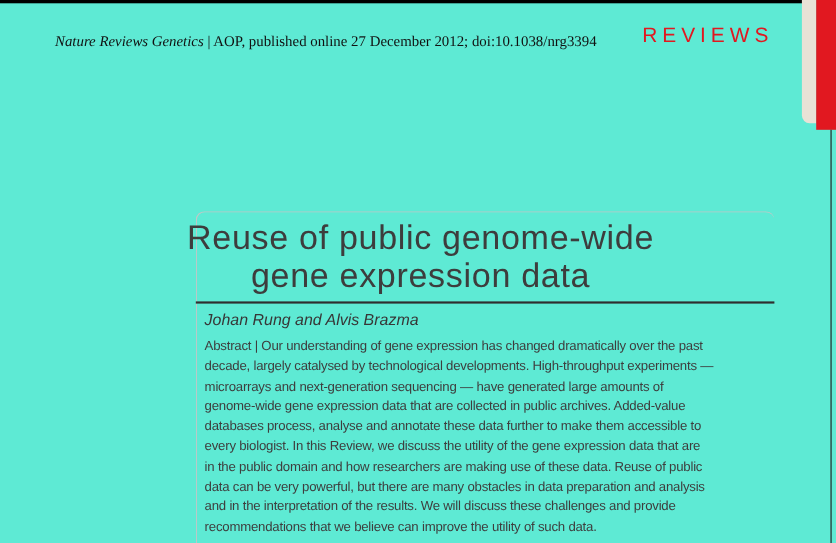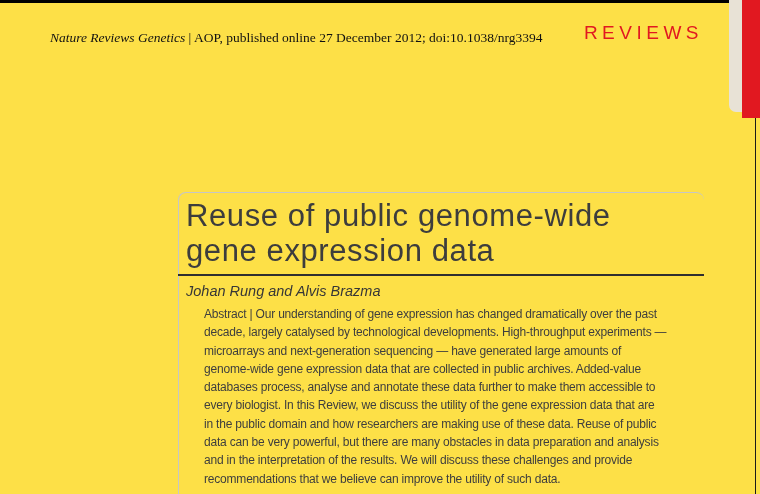--- a/index.html
+++ b/index.html
@@ -1,21 +1,21 @@
 <!DOCTYPE html>
 <html style="--brand-red: #e11820; --tab-beige: #e8e2d6;"><head>
 <meta charset="utf-8">
 <style>
   html, body { margin: 0; padding: 0; background: #ffffff; }
   #page {
     position: relative;
     width: 760px;
     height: 494px;
     overflow: hidden;
-    background: #fde047;
+    background: #5eead4;
     font-family: "Liberation Sans", sans-serif;
   }
 
   
   .top-bar {
     position: absolute;
     left: 0; top: 0;
     width: 730px; height: 3px;
     background: #000000;
   }
@@ -73,27 +73,28 @@
     border-top: 1.4px solid #c6c6c6;
     border-left: 1.4px solid #c6c6c6;
     border-right: none;
     border-bottom: none;
     border-radius: 8px 8px 0 0;
     box-sizing: border-box;
   }
 
   .article-title {
     position: absolute;
-    left: 186px; top: 198px;
+    left: 170px; top: 198px;
     font-size: 31px;
     line-height: 35px;
     letter-spacing: 0.6px;
     font-weight: 400;
     color: #3d3d3d;
     white-space: nowrap;
+    text-align: center;
   }
 
   .title-divider {
     position: absolute;
     left: 178px; top: 274px;
     width: 526px; height: 1.6px;
     background: #2f2f2f;
   }
 
   .authors {
@@ -108,21 +109,20 @@
 
   .abstract {
     position: absolute;
     left: 186px; top: 305px;
     width: 516px;
     font-size: 12px;
     letter-spacing: -0.2px;
     line-height: 18.3px;
     color: #3e3e3e;
     white-space: pre-line;
-    margin-left: 18px;
   }
 </style>
 </head>
 <body>
 
 <div id="page">
 
   <div class="top-bar"></div>
 
   <div class="cite">

